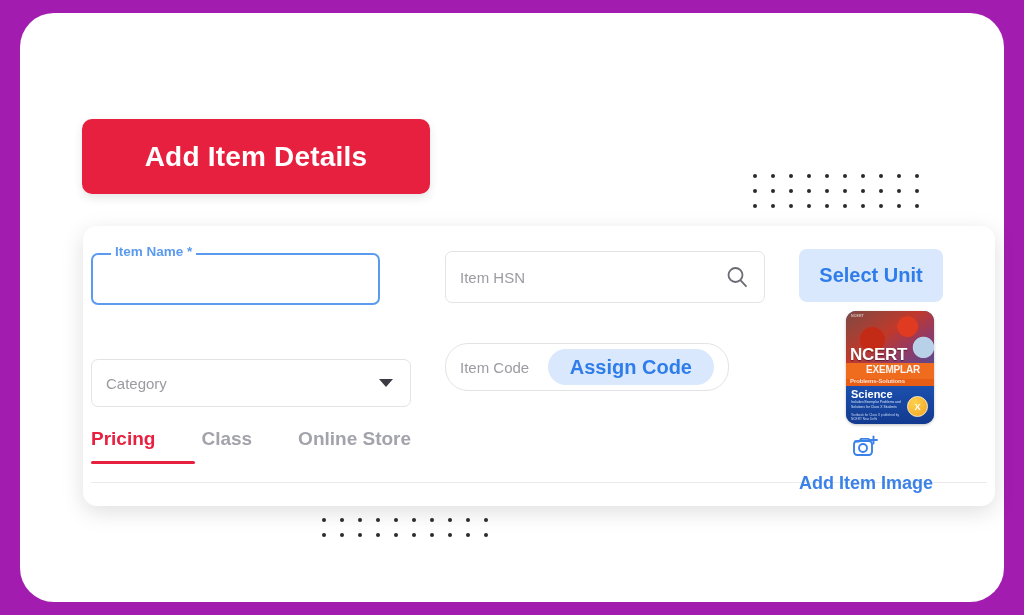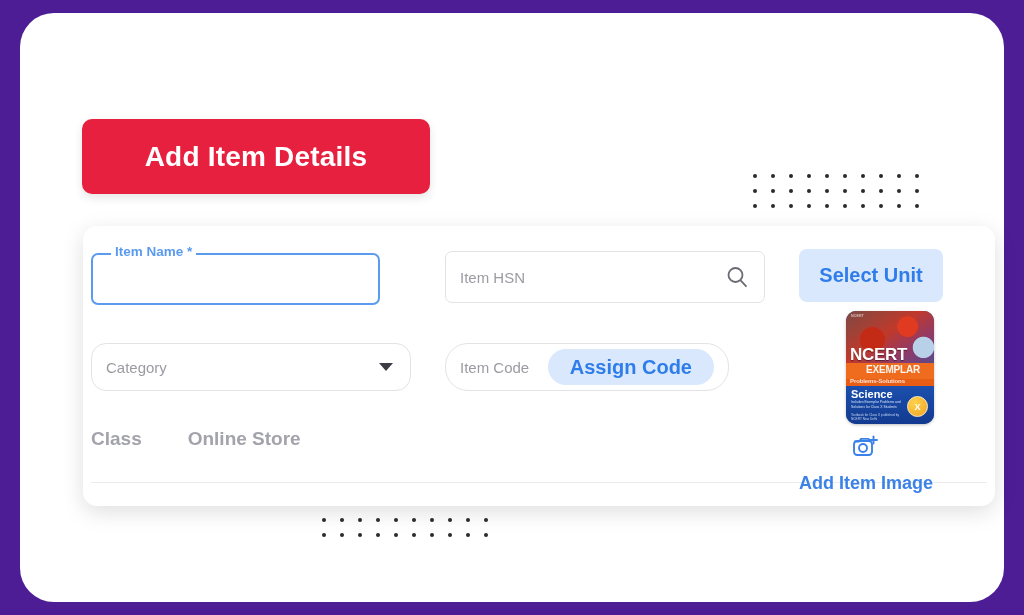--- a/index.html
+++ b/index.html
@@ -10,21 +10,21 @@
     height: 615px;
     overflow: hidden;
     background: #000000;
     font-family: "Liberation Sans", sans-serif;
   }
 
   #screen {
     position: relative;
     width: 1024px;
     height: 615px;
-    background: #4c1d95;
+    background: #a21caf;
   }
 
   
   .device-frame {
     position: absolute;
     left: 20px;
     top: 13px;
     width: 984px;
     height: 589px;
     background: #ffffff;
@@ -120,21 +120,21 @@
 
   
   .plain-field {
     position: absolute;
     border: 1px solid #e3e3e6;
     border-radius: 7px;
     background: #ffffff;
   }
   .plain-field .bare-input::placeholder { color: #9b9ba2; }
 
-  #field-category { left: 8px; top: 117px; width: 320px; height: 48px; border-radius: 15px; }
+  #field-category { left: 8px; top: 133px; width: 320px; height: 48px; }
   #field-item-hsn  { left: 362px; top: 25px; width: 320px; height: 52px; padding-left: 13px; }
   #field-item-code { left: 362px; top: 117px; width: 284px; height: 48px; border-radius: 23px; }
 
   .dropdown-caret {
     position: absolute;
     right: 17px; top: 50%;
     transform: translateY(-50%);
     width: 0; height: 0;
     border-left: 7px solid transparent;
     border-right: 7px solid transparent;
@@ -458,20 +458,21 @@
         <div class="book-subband"></div>
         <span class="book-problems">Problems-Solutions</span>
         <div class="book-lower"></div>
         <span class="book-science">Science</span>
         <span class="book-fineprint">Includes Exemplar Problems and Solutions for Class X Students</span>
         <span class="book-author">Textbook for Class X published by NCERT New Delhi</span>
         <span class="book-badge">X</span>
       </div>
 
       <div class="tabs">
+        <button class="tab active">Pricing</button>
         <button class="tab">Class</button>
         <button class="tab">Online Store</button>
       </div>
       <div class="tab-divider"></div>
 
       <button class="add-image-row">
         <span class="camera-icon">
           <svg width="28" height="25" viewBox="0 0 28 25" fill="none">
             <path d="M3 7.5h4.2l1.8-2.6h7.5l1.1 1.6" stroke="#3b82e8" stroke-width="1.9" stroke-linecap="round" stroke-linejoin="round"></path>
             <rect x="2" y="7" width="18" height="14" rx="3.2" stroke="#3b82e8" stroke-width="1.9"></rect>

